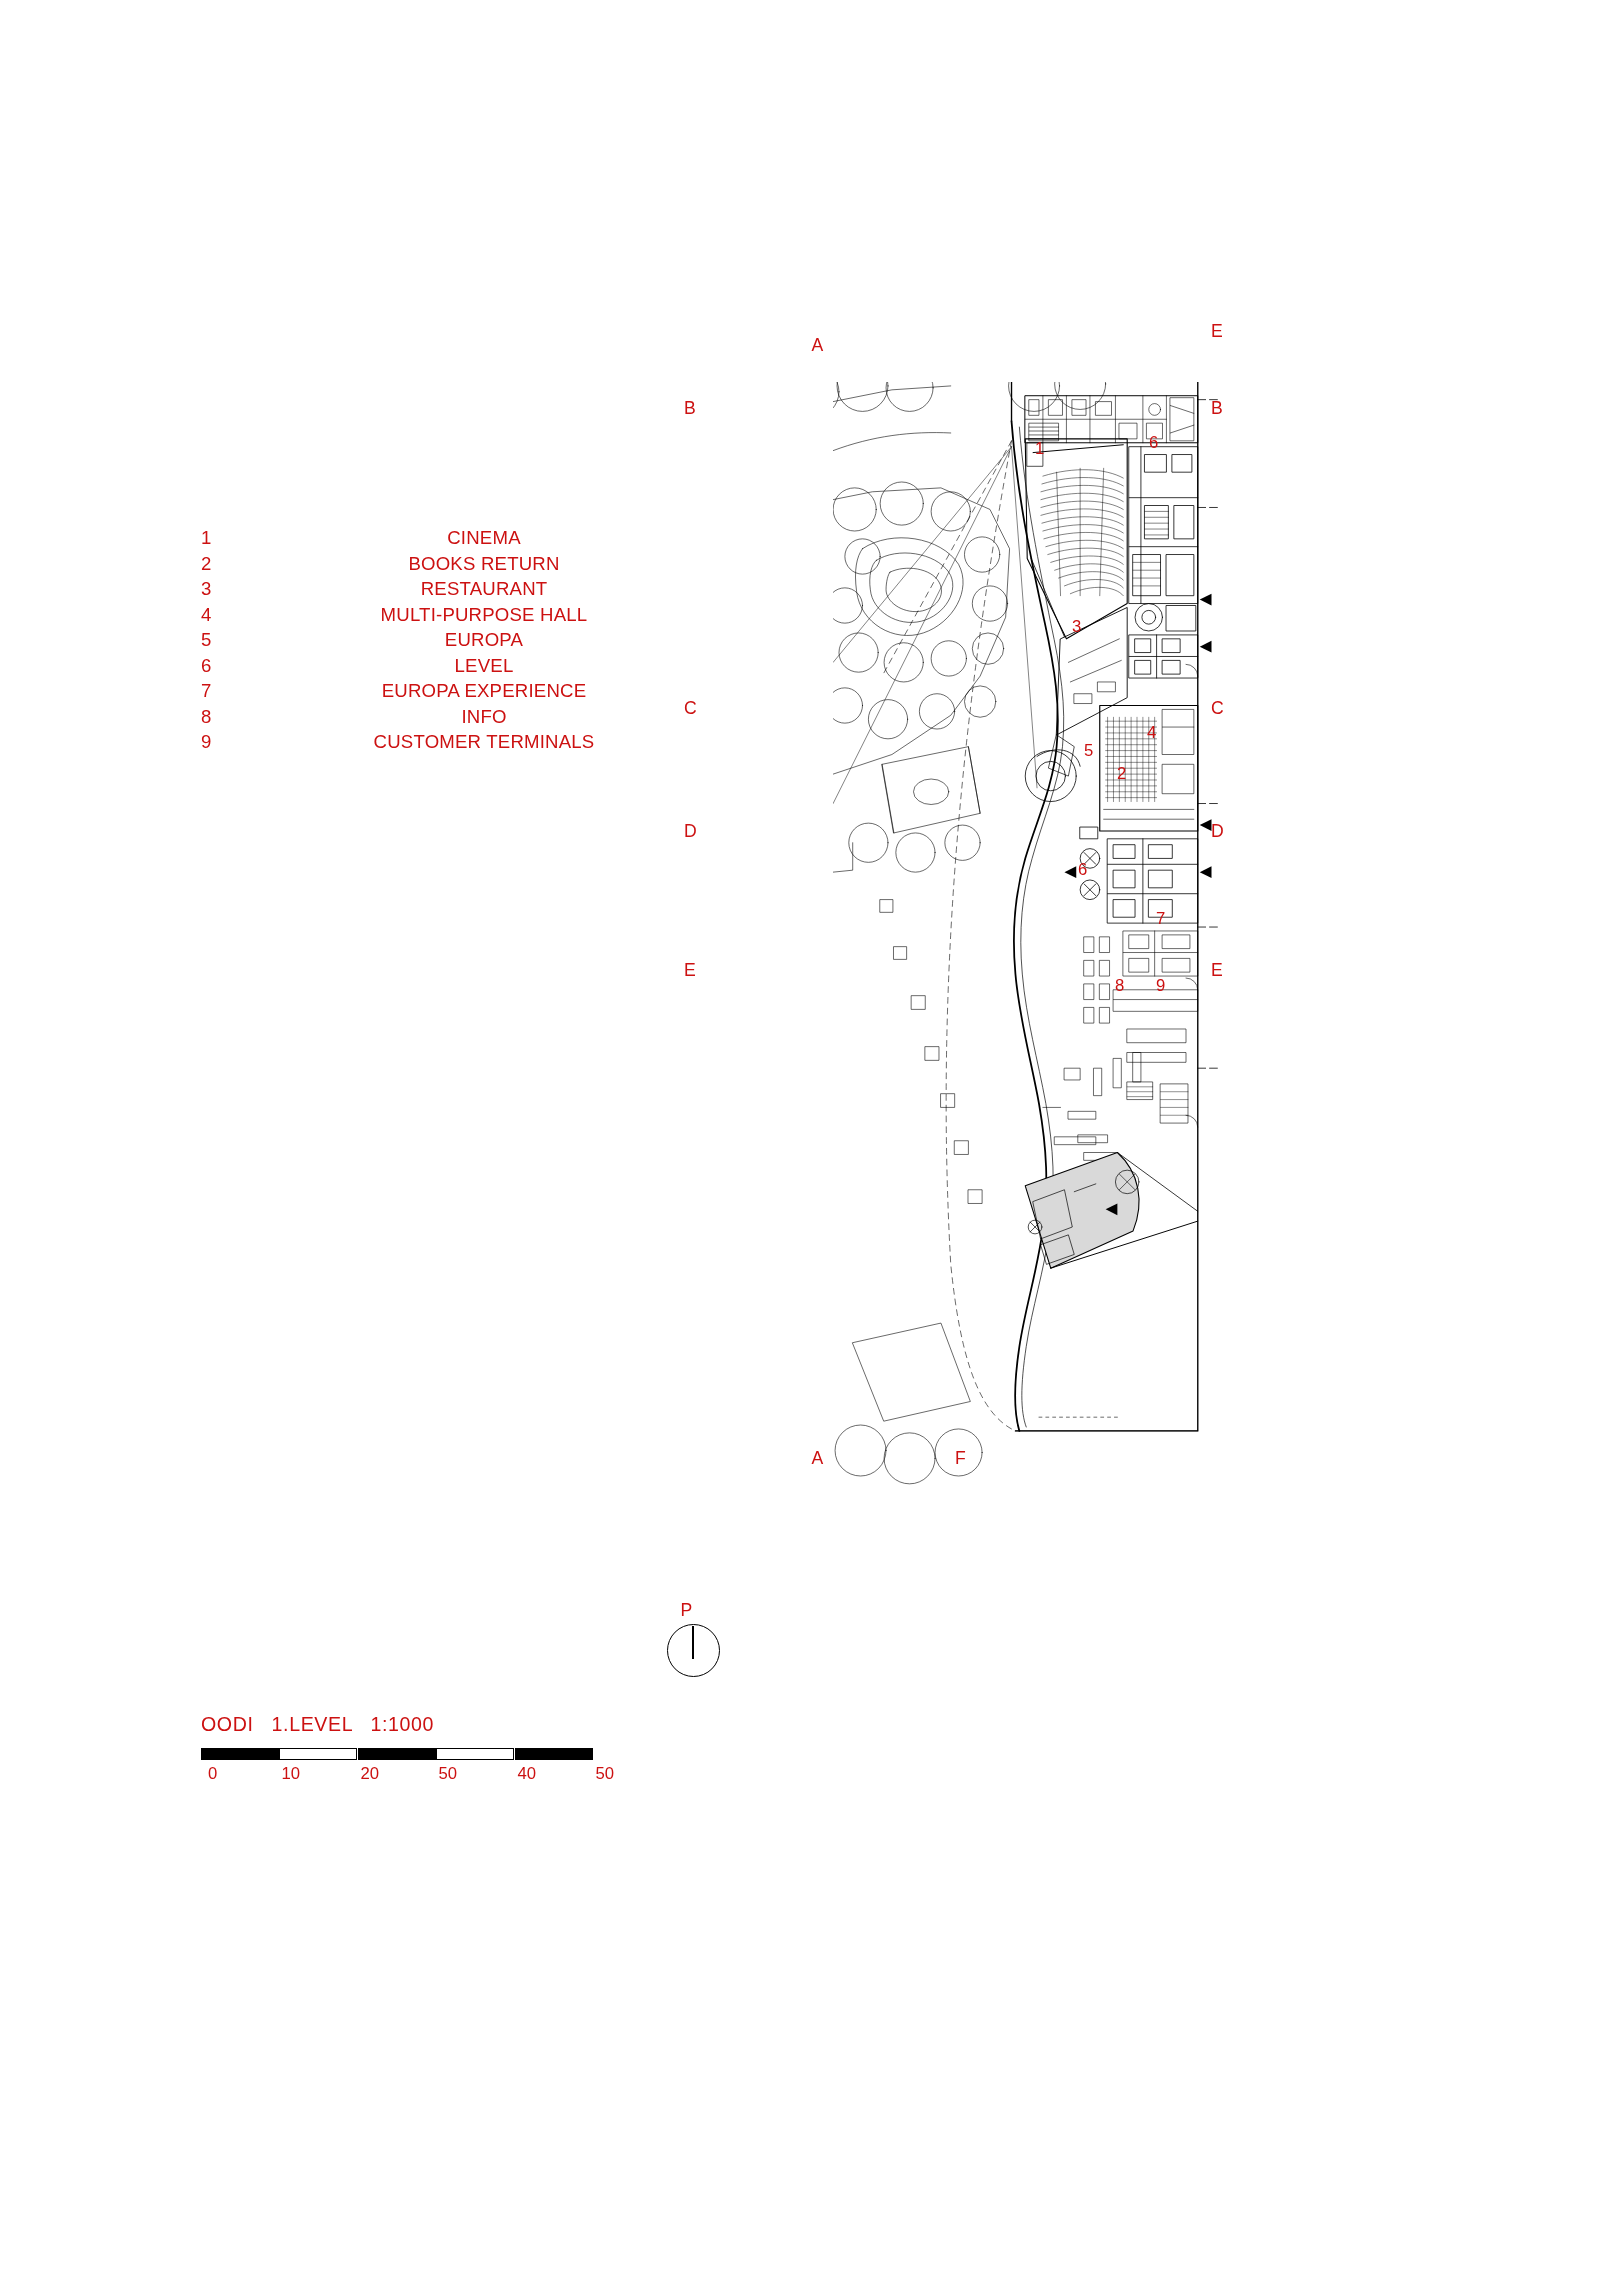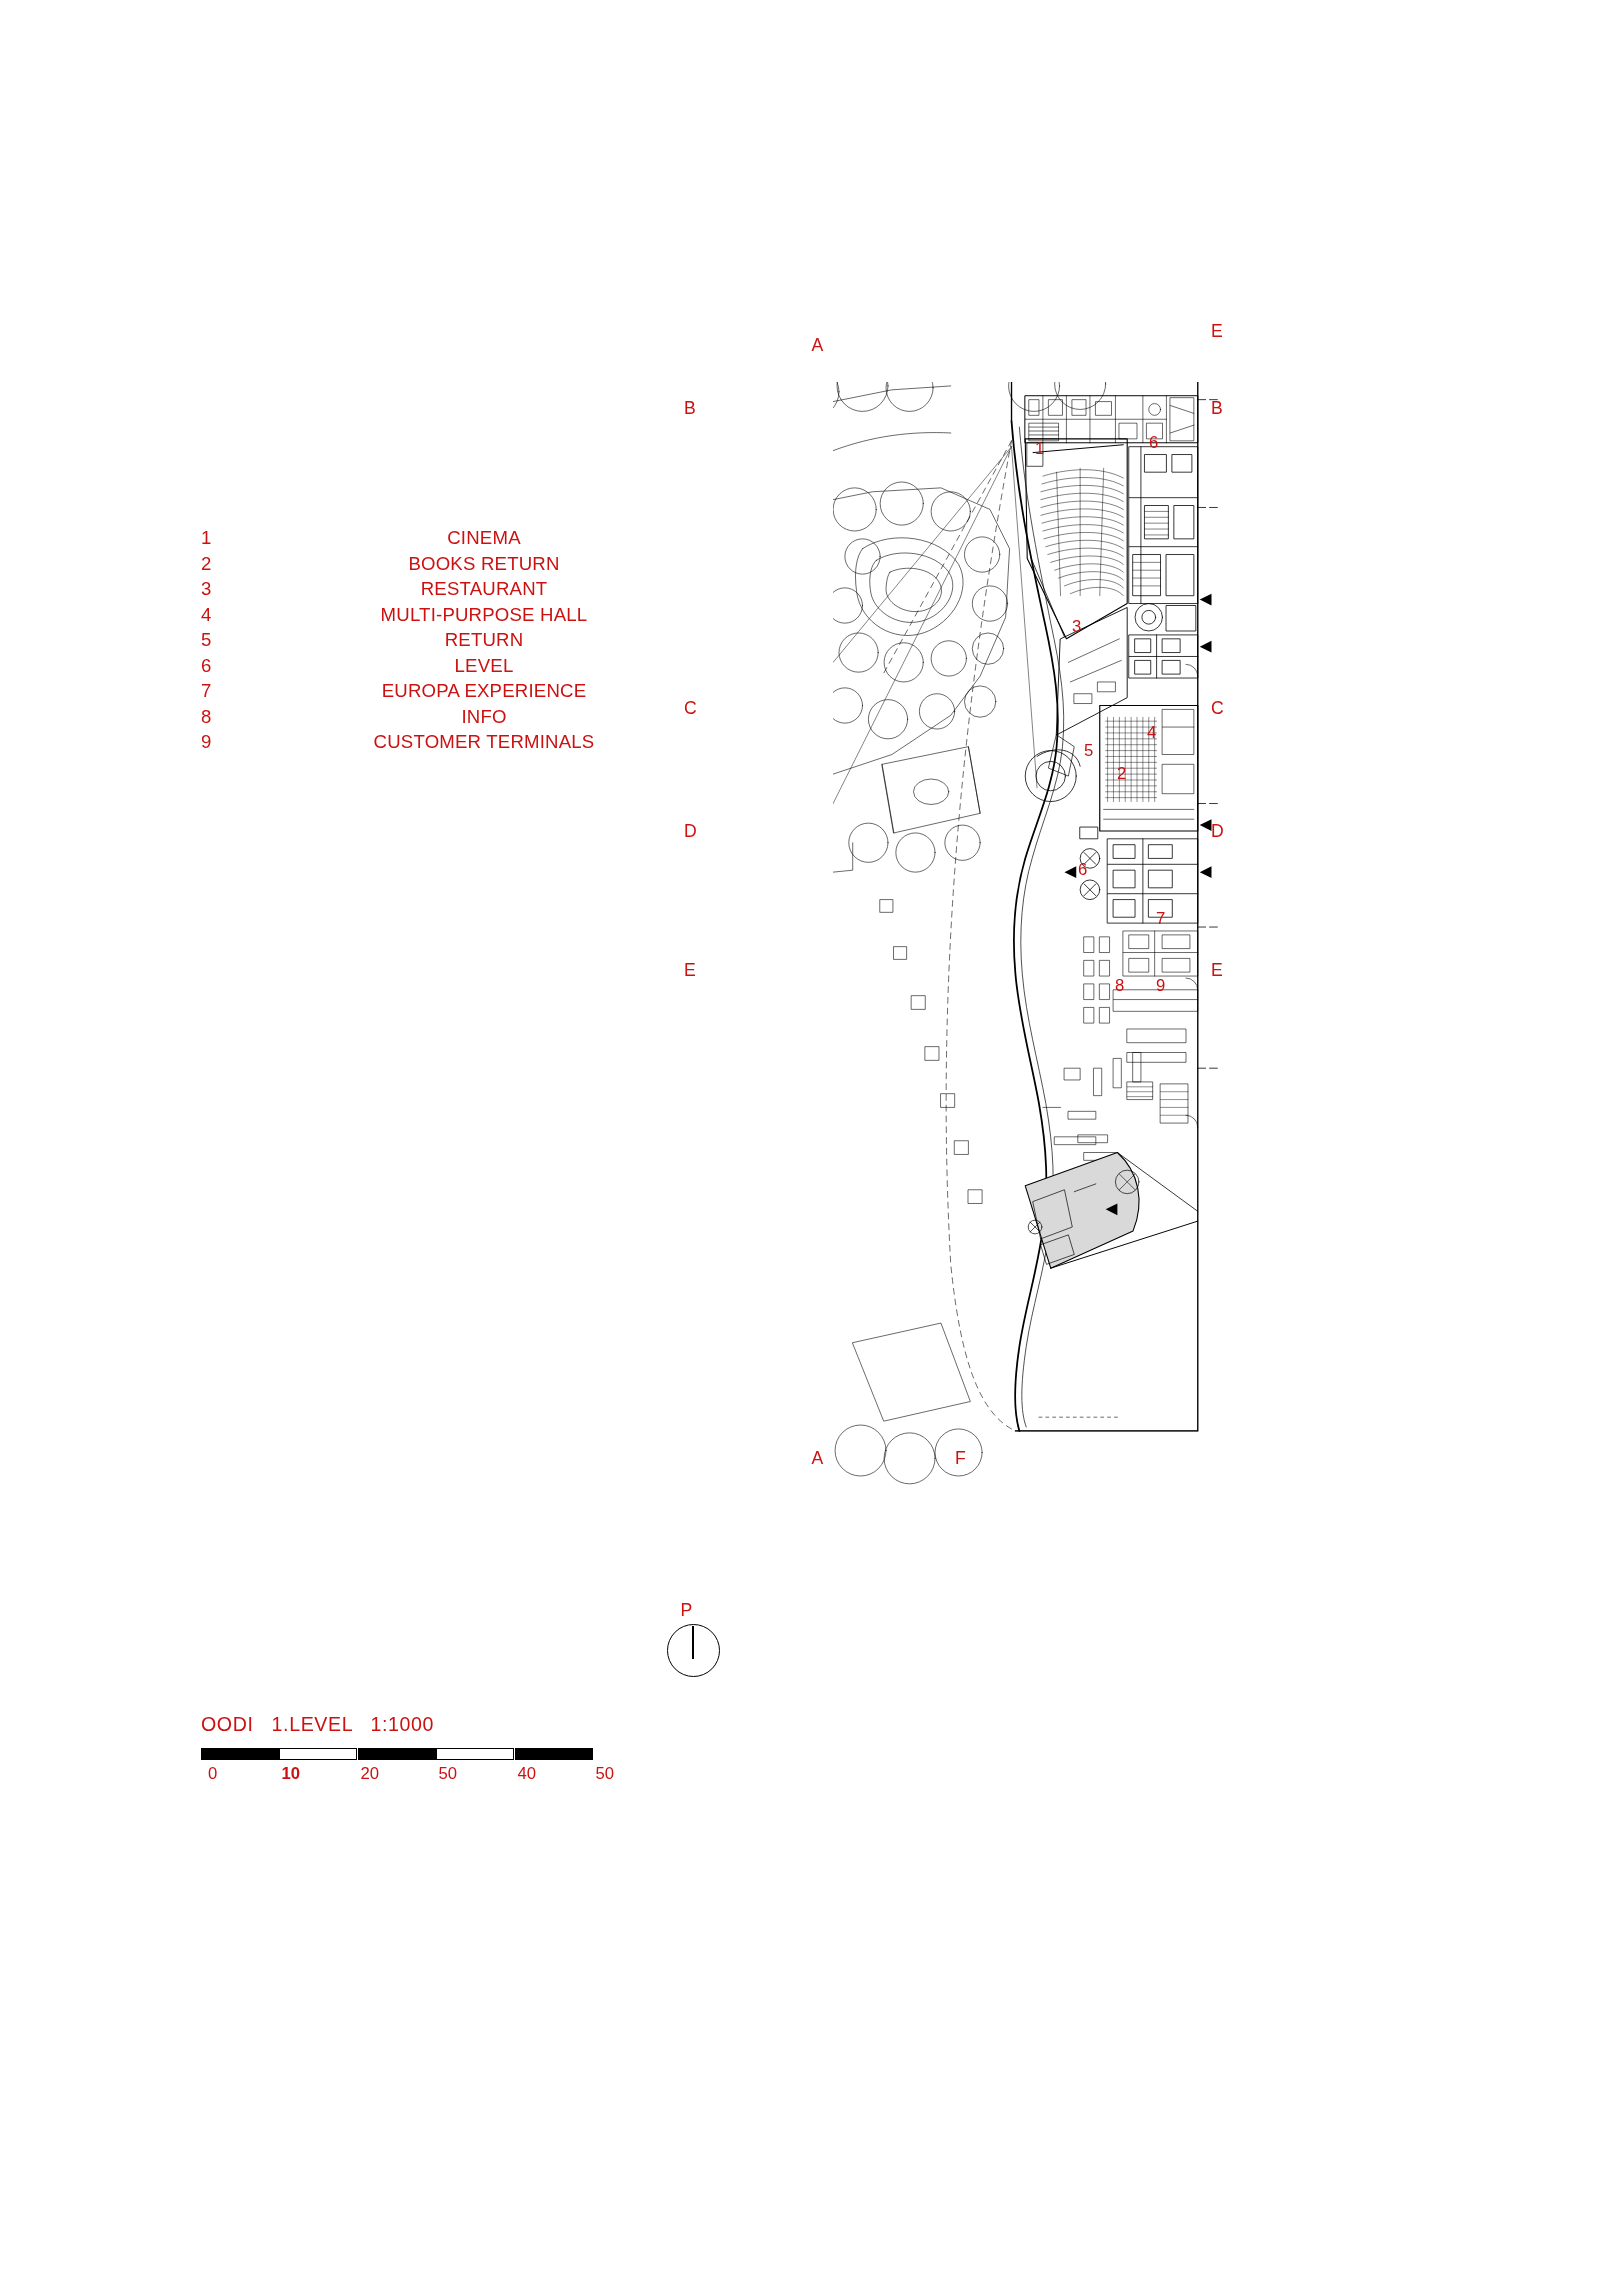--- a/index.html
+++ b/index.html
@@ -164,21 +164,21 @@
     <div class="legend-row">
       <span class="legend-num">3</span>
       <span class="legend-label">RESTAURANT</span>
     </div>
     <div class="legend-row">
       <span class="legend-num">4</span>
       <span class="legend-label">MULTI-PURPOSE HALL</span>
     </div>
     <div class="legend-row">
       <span class="legend-num">5</span>
-      <span class="legend-label">RETURN</span>
+      <span class="legend-label">EUROPA</span>
     </div>
     <div class="legend-row">
       <span class="legend-num">6</span>
       <span class="legend-label">LEVEL</span>
     </div>
     <div class="legend-row">
       <span class="legend-num">7</span>
       <span class="legend-label">EUROPA EXPERIENCE</span>
     </div>
     <div class="legend-row">
@@ -195,21 +195,21 @@
     <div id="plan-title">OODI   1.LEVEL   1:1000</div>
     <div id="scale-bar">
       <div class="scale-seg fill" style="left:0px;   width:78px;"></div>
       <div class="scale-seg empty" style="left:78px;  width:78px;"></div>
       <div class="scale-seg fill" style="left:157px; width:78px;"></div>
       <div class="scale-seg empty" style="left:235px; width:78px;"></div>
       <div class="scale-seg fill" style="left:314px; width:78px;"></div>
     </div>
     <div id="scale-ticks">
       <span class="scale-tick" style="left:0px;">0</span>
-      <span class="scale-tick" style="left:78px;font-weight:bold;">10</span>
+      <span class="scale-tick" style="left:78px;">10</span>
       <span class="scale-tick" style="left:157px;">20</span>
       <span class="scale-tick" style="left:235px;">50</span>
       <span class="scale-tick" style="left:314px;">40</span>
       <span class="scale-tick" style="left:392px;text-align:center;">50</span>
     </div>
   </div>
 
   <div id="north">
     <span id="north-label">P</span>
     <div id="north-circle"></div>

